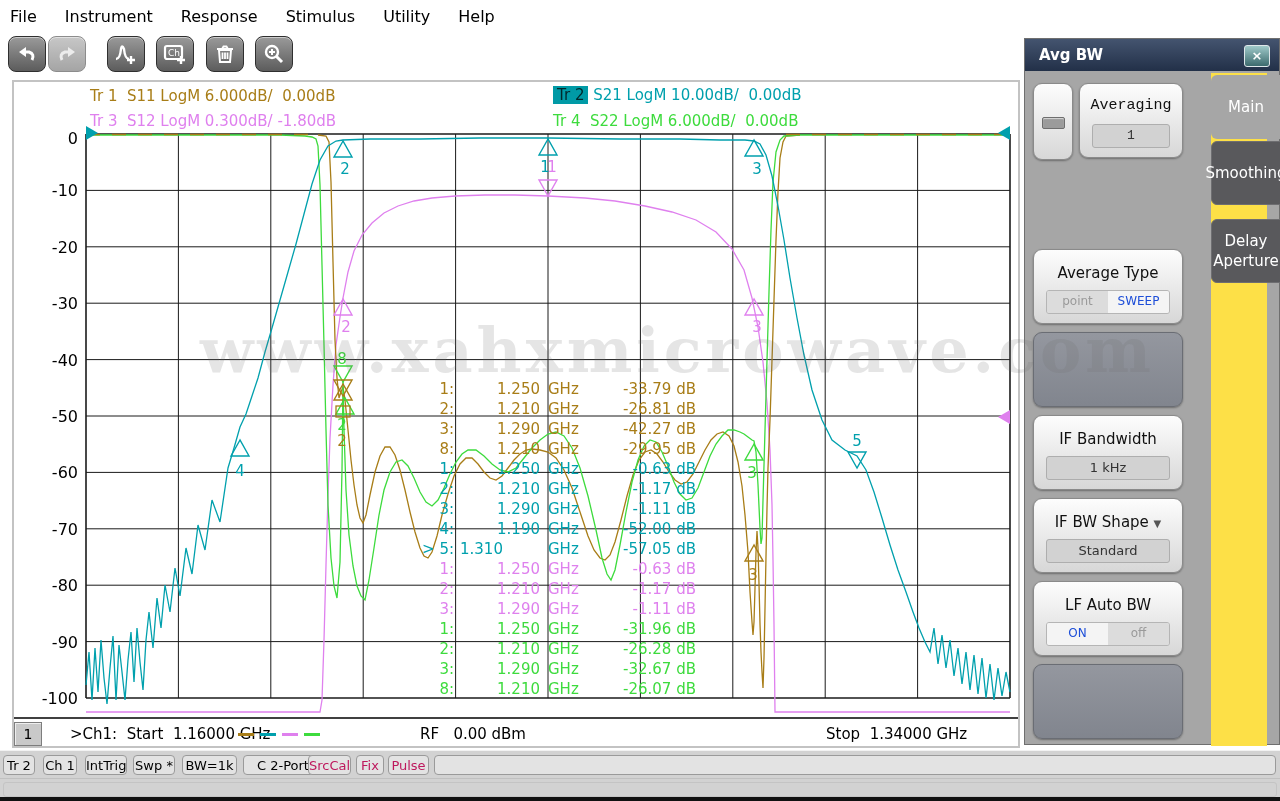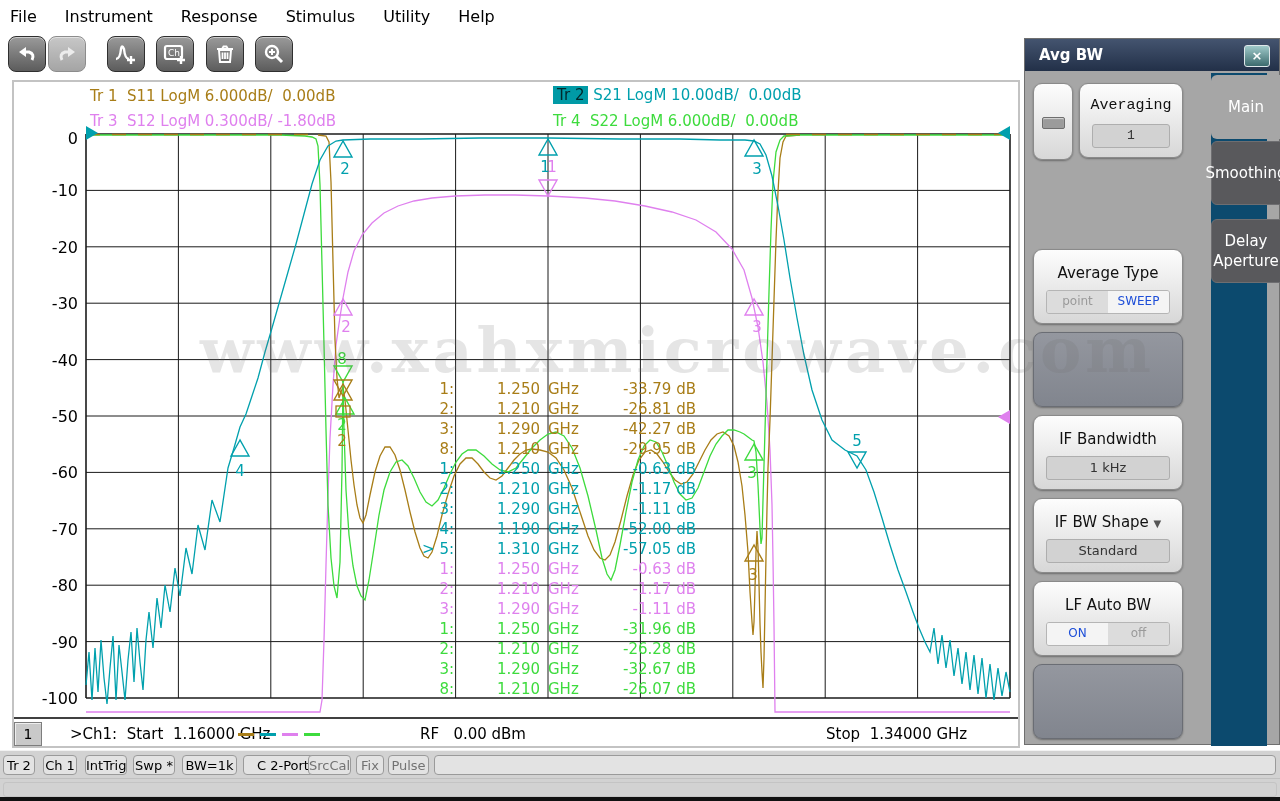--- a/index.html
+++ b/index.html
@@ -49,30 +49,30 @@
   .seg{position:absolute;left:12px;right:12px;bottom:9px;height:22px;display:flex;border:1px solid #b5b5b5;border-radius:3px;overflow:hidden;}
   .seg span{flex:1;font-size:12px;line-height:21px;}
   .seg .on{background:#f4f4f4;color:#1d4ed8;}
   .seg .off{background:#dcdcdc;color:#9a9a9a;}
   .pbtn-small{position:absolute;left:8px;width:38px;height:75px;border-radius:9px;
         background:linear-gradient(#fdfdfd,#d7d7d7);border:1px solid #8a8a8a;box-shadow:0 1px 2px rgba(0,0,0,.35);}
   .pbtn-small .pill{position:absolute;left:8px;top:33px;width:21px;height:10px;background:#9b9b9b;
         border:1px solid #6e6e6e;border-radius:2px;box-shadow:inset 0 1px 1px rgba(255,255,255,.6);}
   .pbtn-wide{left:54px;width:104px;font-family:Liberation Mono, monospace;}
   .pbtn.empty{background:linear-gradient(#94979f,#81858e);border-color:#6a6d74;}
-  .tabs{position:absolute;left:186px;top:34px;width:56px;height:673px;background:#0c4a6e;}
+  .tabs{position:absolute;left:186px;top:34px;width:56px;height:673px;background:#fde047;}
   .tab{position:absolute;left:0;width:70px;color:#fff;font-size:15px;display:flex;align-items:center;
        justify-content:center;text-align:center;border-radius:6px 0 0 6px;line-height:20px;}
   .tab.active{background:#a6a6a6;}
   .tab.inactive{background:#59595c;border:1px solid #6e6e71;box-sizing:border-box;}
   
   .statusbar{position:absolute;left:0;top:750px;width:1280px;height:28px;background:#d2d2d2;border-top:1px solid #f2f2f2;}
   .sbtn{position:absolute;top:4px;height:20px;border:1px solid #9a9a9a;border-radius:4px;background:#e3e3e3;
         font-size:13px;text-align:center;line-height:19px;box-sizing:border-box;}
-  .sbtn.off{color:#737373;}
+  .sbtn.off{color:#be185d;}
   .bar2{position:absolute;left:0;top:778px;width:1280px;height:19px;background:#d2d2d2;border-top:1px solid #c0c0c0;}
   .bar2 .inner{position:absolute;left:3px;right:3px;top:3px;height:13px;border:1px solid #c4c4c4;border-radius:3px;}
   .blackline{position:absolute;left:0;top:797px;width:1280px;height:4px;background:#111;}
 </style>
 </head>
 <body>
 
 <div class="menubar" id="menubar">
     <span>File</span>
     <span>Instrument</span>
@@ -218,21 +218,21 @@
 
 <div id="marker-table">
     <div class="mrow" style="top: 380px; left: 0px; color: rgb(168, 125, 23);"><span class="mcell" style="left:392px;width:62px;text-align:right">1:</span><span class="mcell" style="left:460px;width:80px;text-align:right">1.250</span><span class="mcell" style="left:548px">GHz</span><span class="mcell" style="left:592px;width:104px;text-align:right">-33.79 dB</span></div>
     <div class="mrow" style="top: 400px; left: 0px; color: rgb(168, 125, 23);"><span class="mcell" style="left:392px;width:62px;text-align:right">2:</span><span class="mcell" style="left:460px;width:80px;text-align:right">1.210</span><span class="mcell" style="left:548px">GHz</span><span class="mcell" style="left:592px;width:104px;text-align:right">-26.81 dB</span></div>
     <div class="mrow" style="top: 420px; left: 0px; color: rgb(168, 125, 23);"><span class="mcell" style="left:392px;width:62px;text-align:right">3:</span><span class="mcell" style="left:460px;width:80px;text-align:right">1.290</span><span class="mcell" style="left:548px">GHz</span><span class="mcell" style="left:592px;width:104px;text-align:right">-42.27 dB</span></div>
     <div class="mrow" style="top: 440px; left: 0px; color: rgb(168, 125, 23);"><span class="mcell" style="left:392px;width:62px;text-align:right">8:</span><span class="mcell" style="left:460px;width:80px;text-align:right">1.210</span><span class="mcell" style="left:548px">GHz</span><span class="mcell" style="left:592px;width:104px;text-align:right">-29.95 dB</span></div>
     <div class="mrow" style="top: 460px; left: 0px; color: rgb(0, 160, 173);"><span class="mcell" style="left:392px;width:62px;text-align:right">1:</span><span class="mcell" style="left:460px;width:80px;text-align:right">1.250</span><span class="mcell" style="left:548px">GHz</span><span class="mcell" style="left:592px;width:104px;text-align:right">-0.63 dB</span></div>
     <div class="mrow" style="top: 480px; left: 0px; color: rgb(0, 160, 173);"><span class="mcell" style="left:392px;width:62px;text-align:right">2:</span><span class="mcell" style="left:460px;width:80px;text-align:right">1.210</span><span class="mcell" style="left:548px">GHz</span><span class="mcell" style="left:592px;width:104px;text-align:right">-1.17 dB</span></div>
     <div class="mrow" style="top: 500px; left: 0px; color: rgb(0, 160, 173);"><span class="mcell" style="left:392px;width:62px;text-align:right">3:</span><span class="mcell" style="left:460px;width:80px;text-align:right">1.290</span><span class="mcell" style="left:548px">GHz</span><span class="mcell" style="left:592px;width:104px;text-align:right">-1.11 dB</span></div>
     <div class="mrow" style="top: 520px; left: 0px; color: rgb(0, 160, 173);"><span class="mcell" style="left:392px;width:62px;text-align:right">4:</span><span class="mcell" style="left:460px;width:80px;text-align:right">1.190</span><span class="mcell" style="left:548px">GHz</span><span class="mcell" style="left:592px;width:104px;text-align:right">-52.00 dB</span></div>
-    <div class="mrow" style="top: 540px; left: 0px; color: rgb(0, 160, 173);"><span class="mcell" style="left:392px;width:62px;text-align:right">&gt; 5:</span><span class="mcell" style="left:460px;width:80px;text-align:right">1.310</span><span class="mcell" style="left:548px">GHz</span><span class="mcell" style="left:592px;width:104px;text-align:right">-57.05 dB</span></div>
+    <div class="mrow" style="top: 540px; left: 0px; color: rgb(0, 160, 173);"><span class="mcell" style="left:392px;width:62px;text-align:right">&gt; 5:</span><span class="mcell" style="left:460px;width:80px;">1.310</span><span class="mcell" style="left:548px">GHz</span><span class="mcell" style="left:592px;width:104px;text-align:right">-57.05 dB</span></div>
     <div class="mrow" style="top: 560px; left: 0px; color: rgb(223, 128, 238);"><span class="mcell" style="left:392px;width:62px;text-align:right">1:</span><span class="mcell" style="left:460px;width:80px;text-align:right">1.250</span><span class="mcell" style="left:548px">GHz</span><span class="mcell" style="left:592px;width:104px;text-align:right">-0.63 dB</span></div>
     <div class="mrow" style="top: 580px; left: 0px; color: rgb(223, 128, 238);"><span class="mcell" style="left:392px;width:62px;text-align:right">2:</span><span class="mcell" style="left:460px;width:80px;text-align:right">1.210</span><span class="mcell" style="left:548px">GHz</span><span class="mcell" style="left:592px;width:104px;text-align:right">-1.17 dB</span></div>
     <div class="mrow" style="top: 600px; left: 0px; color: rgb(223, 128, 238);"><span class="mcell" style="left:392px;width:62px;text-align:right">3:</span><span class="mcell" style="left:460px;width:80px;text-align:right">1.290</span><span class="mcell" style="left:548px">GHz</span><span class="mcell" style="left:592px;width:104px;text-align:right">-1.11 dB</span></div>
     <div class="mrow" style="top: 620px; left: 0px; color: rgb(61, 219, 61);"><span class="mcell" style="left:392px;width:62px;text-align:right">1:</span><span class="mcell" style="left:460px;width:80px;text-align:right">1.250</span><span class="mcell" style="left:548px">GHz</span><span class="mcell" style="left:592px;width:104px;text-align:right">-31.96 dB</span></div>
     <div class="mrow" style="top: 640px; left: 0px; color: rgb(61, 219, 61);"><span class="mcell" style="left:392px;width:62px;text-align:right">2:</span><span class="mcell" style="left:460px;width:80px;text-align:right">1.210</span><span class="mcell" style="left:548px">GHz</span><span class="mcell" style="left:592px;width:104px;text-align:right">-26.28 dB</span></div>
     <div class="mrow" style="top: 660px; left: 0px; color: rgb(61, 219, 61);"><span class="mcell" style="left:392px;width:62px;text-align:right">3:</span><span class="mcell" style="left:460px;width:80px;text-align:right">1.290</span><span class="mcell" style="left:548px">GHz</span><span class="mcell" style="left:592px;width:104px;text-align:right">-32.67 dB</span></div>
     <div class="mrow" style="top: 680px; left: 0px; color: rgb(61, 219, 61);"><span class="mcell" style="left:392px;width:62px;text-align:right">8:</span><span class="mcell" style="left:460px;width:80px;text-align:right">1.210</span><span class="mcell" style="left:548px">GHz</span><span class="mcell" style="left:592px;width:104px;text-align:right">-26.07 dB</span></div>
   </div>
 
 <div class="wmark">www.xahxmicrowave.com</div>

